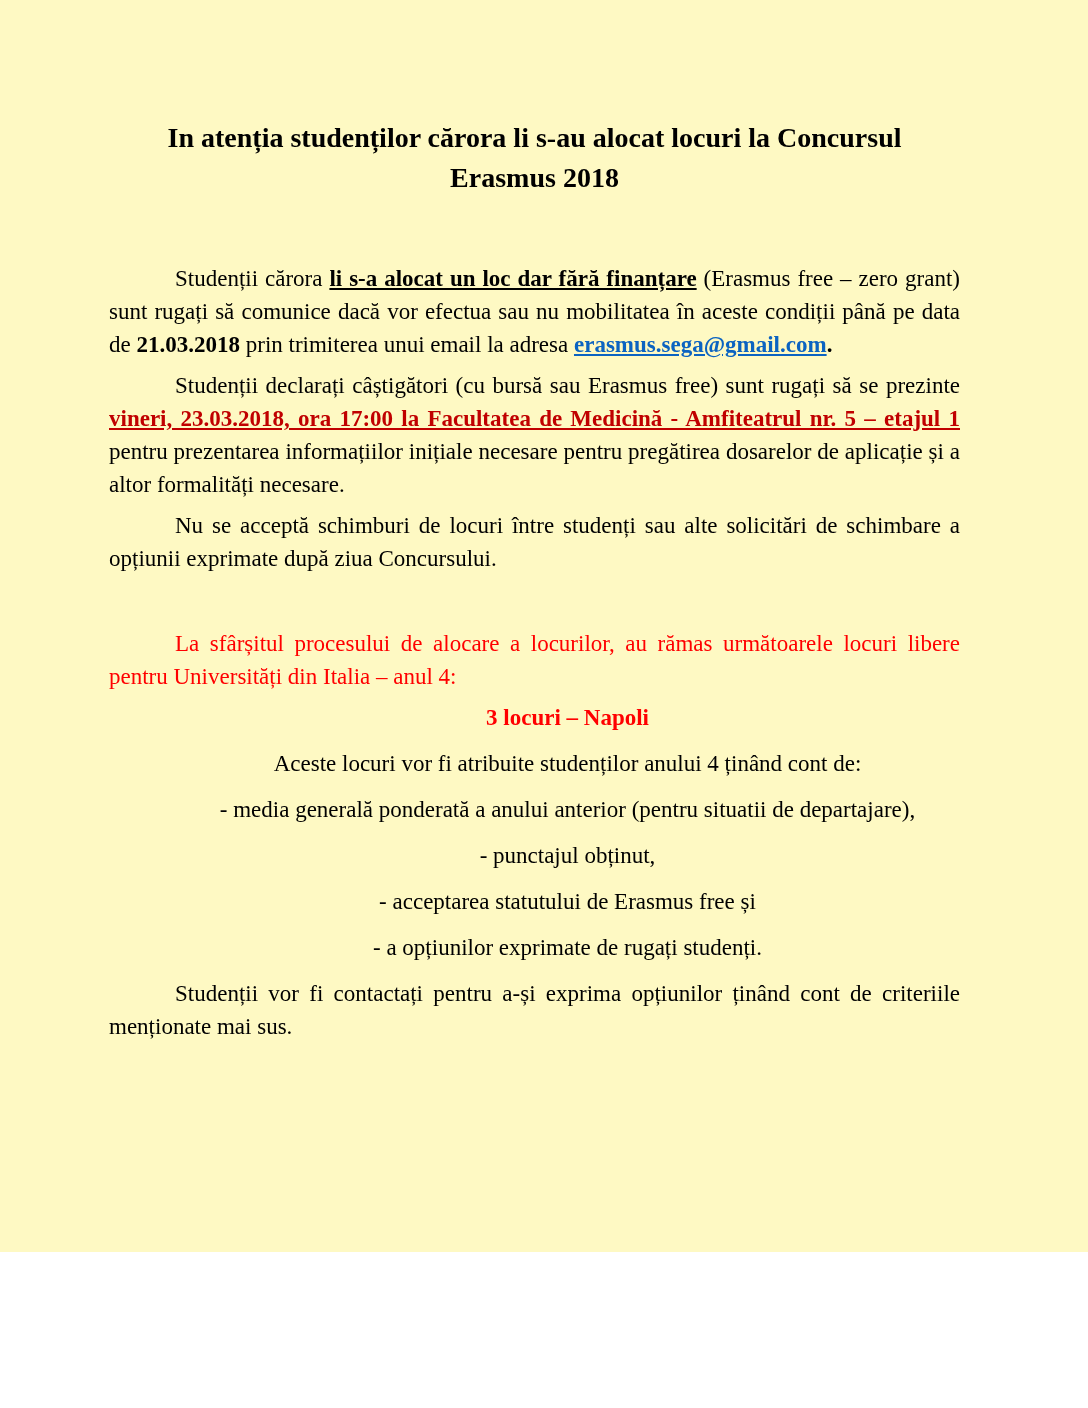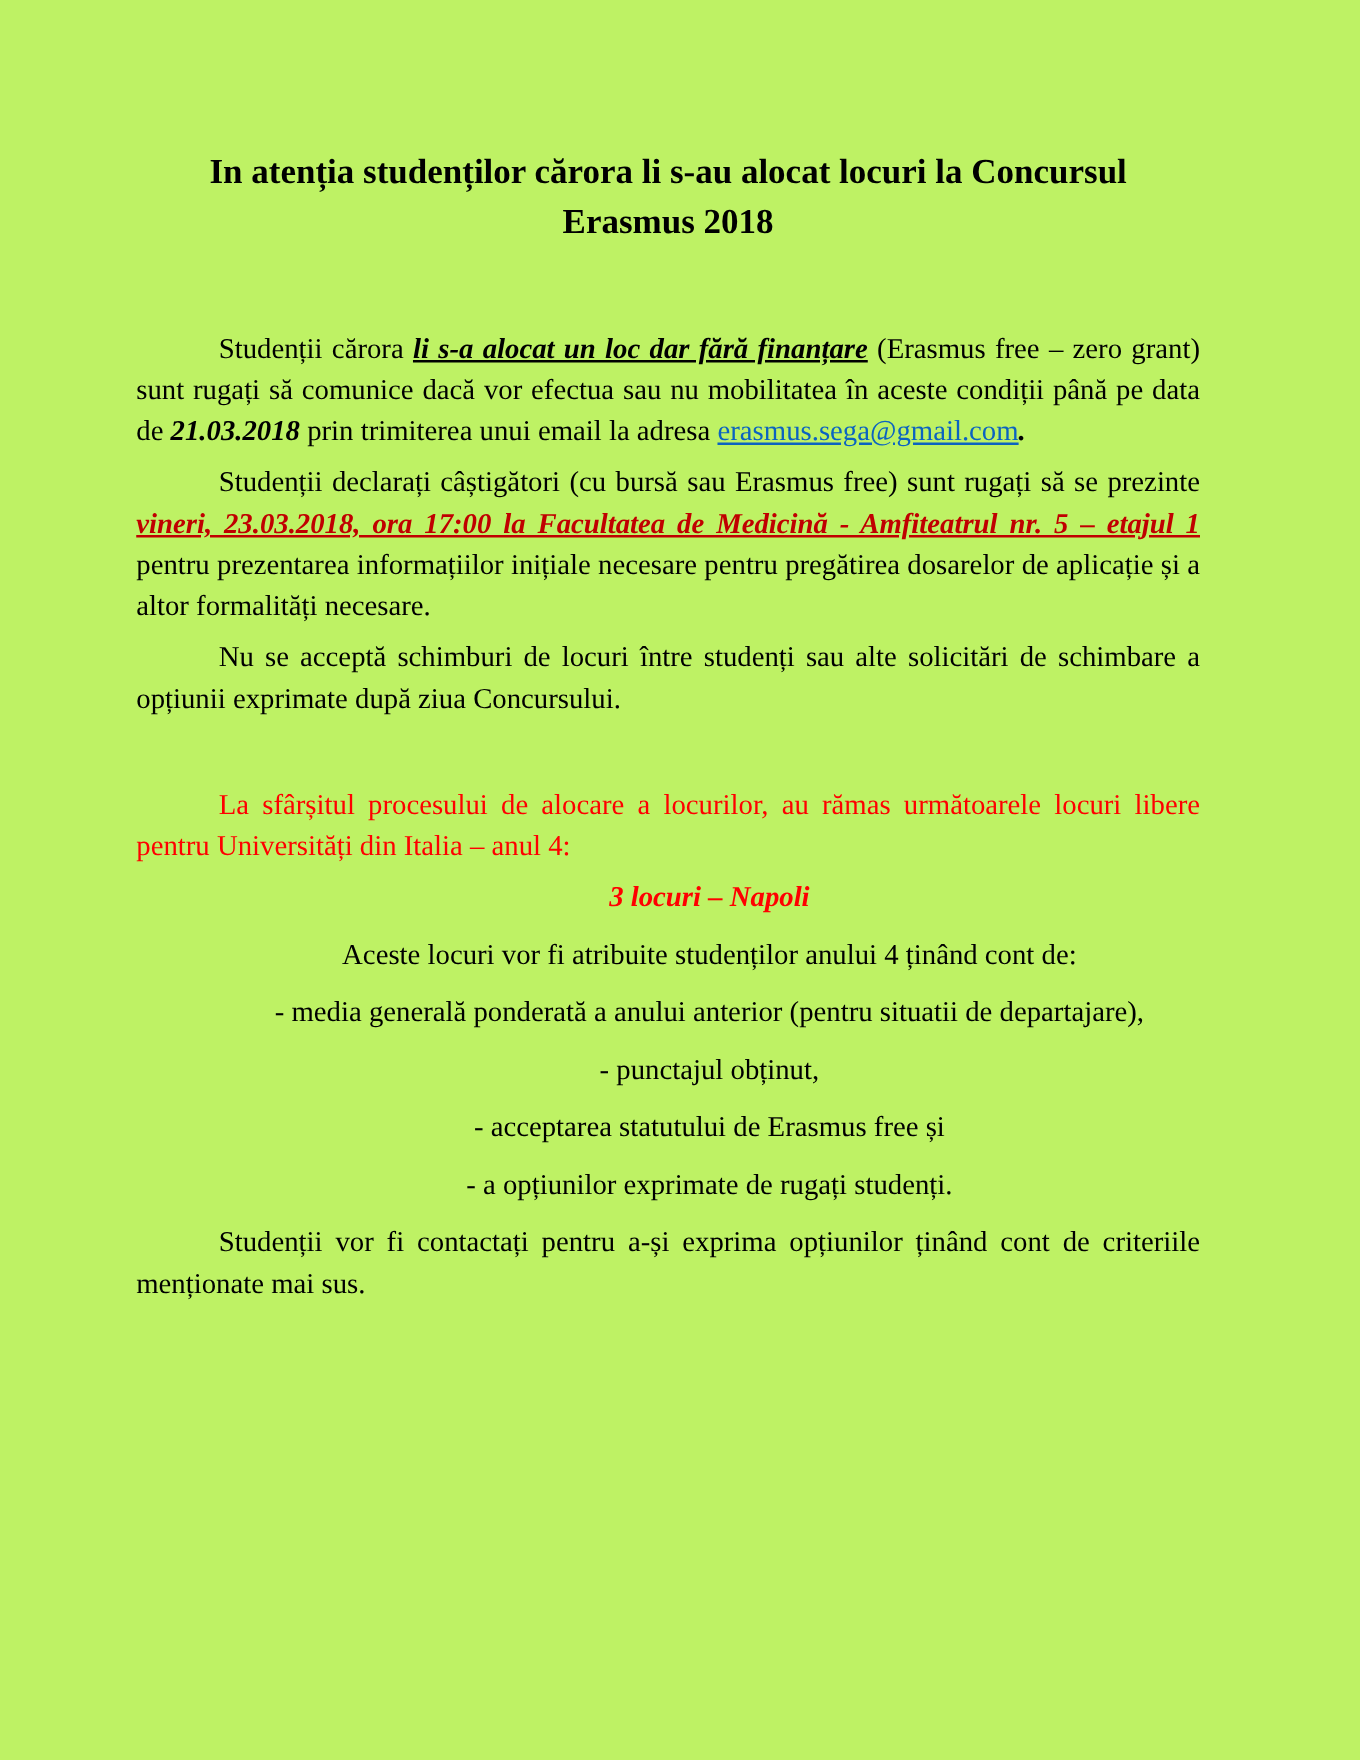--- a/index.html
+++ b/index.html
@@ -3,22 +3,22 @@
 <meta charset="utf-8">
 <style>
   html, body {
     margin: 0;
     padding: 0;
     background: #ffffff;
   }
   .page {
     position: relative;
     width: 1088px;
-    height: 1408px;
-    background: #bef264;
+    height: 1252px;
+    background: #fef9c3;
     font-family: "Liberation Serif", "DejaVu Serif", serif;
     color: #000000;
     overflow: hidden;
     box-sizing: border-box;
     padding: 118px 128px 0 109px;
   }
   .doc-title {
     text-align: center;
     font-weight: bold;
     font-size: 28px;
@@ -37,27 +37,27 @@
     font-size: 23px;
     line-height: 33px;
     margin: 0 0 13px 0;
     text-align: center;
     text-indent: 0;
     padding-left: 66px;
   }
   .spacer {
     height: 44px;
   }
-  .b { font-weight: bold; font-style: italic; }
+  .b { font-weight: bold; }
   .u { text-decoration: underline; }
   .dark-red { color: #C00000; }
   .red { color: #FF0000; }
   .link {
     color: #0B63C1;
-    font-weight: normal;
+    font-weight: bold;
     text-decoration: underline;
     cursor: pointer;
   }
 </style>
 </head>
 <body>
 
 <div class="page">
 
   <div class="doc-title">

